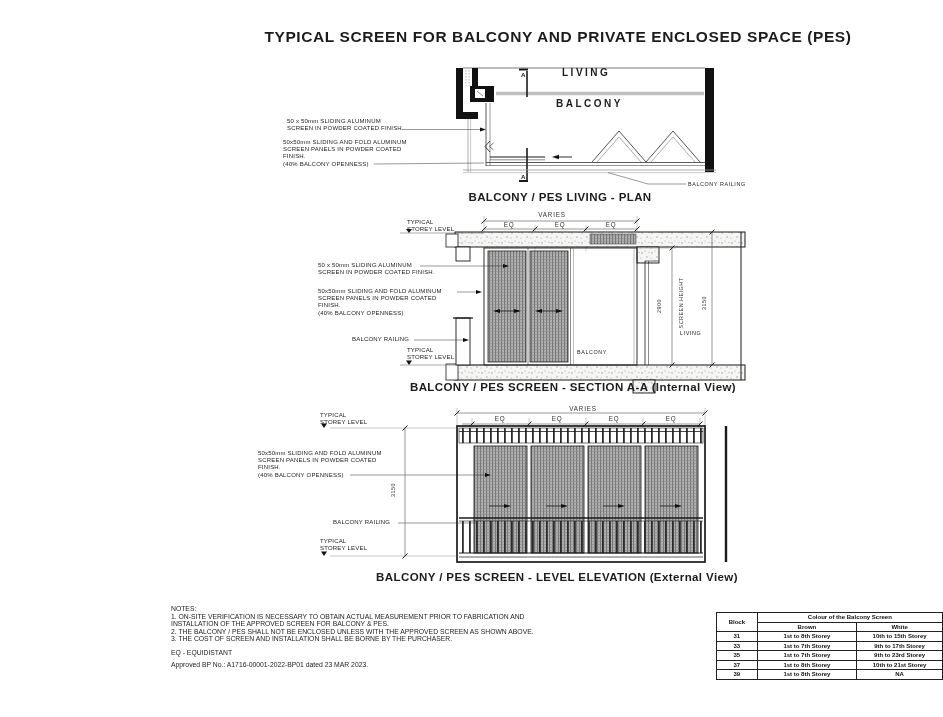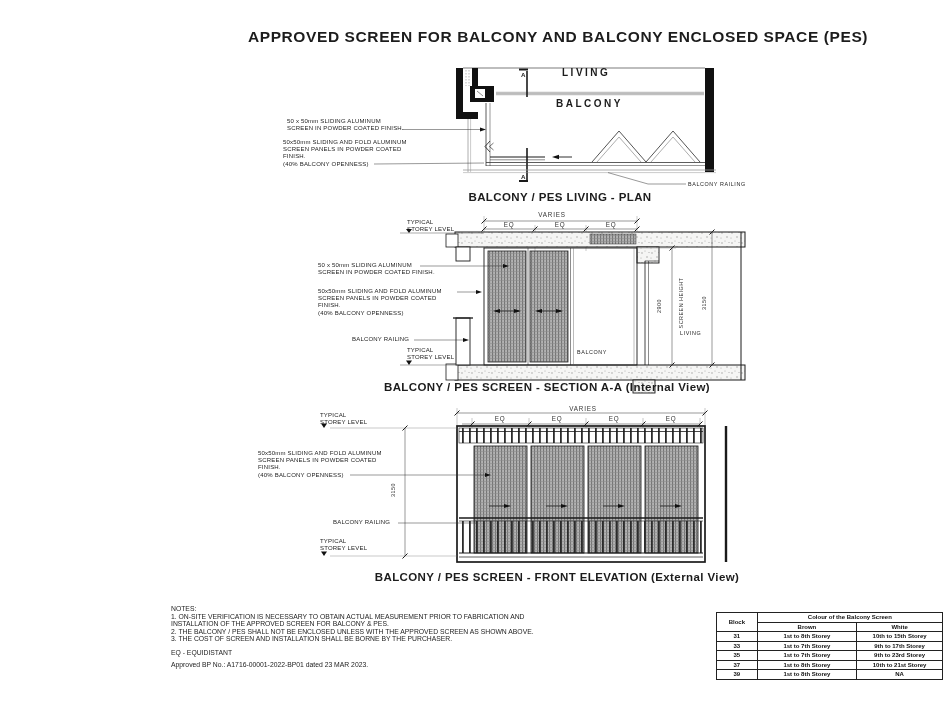--- a/index.html
+++ b/index.html
@@ -225,21 +225,21 @@
       <line x1="330" y1="556" x2="457" y2="556" stroke="#777" stroke-width="0.4"></line>
       <polygon points="321,423.5 327,423.5 324,428" fill="#111" stroke="none"></polygon>
       <polygon points="321,551.5 327,551.5 324,556" fill="#111" stroke="none"></polygon>
 
       <line x1="350" y1="475" x2="488" y2="475" stroke="#333" stroke-width="0.5"></line>
       <polygon points="491,475 485,473.1 485,476.9" fill="#111" stroke="none"></polygon>
       <line x1="398" y1="523" x2="477" y2="523" stroke="#333" stroke-width="0.5"></line>
     </g>
   </svg>
 
-  <div class="t title ctr" style="left:558px;top:28px;">APPROVED SCREEN FOR BALCONY AND BALCONY ENCLOSED SPACE (PES)</div>
+  <div class="t title ctr" style="left:558px;top:28px;">TYPICAL SCREEN FOR BALCONY AND PRIVATE ENCLOSED SPACE (PES)</div>
 
   <div class="t room" style="left:562px;top:67px;">LIVING</div>
   <div class="t room" style="left:556px;top:98px;">BALCONY</div>
   <div class="t marker" style="left:521px;top:71px;">A</div>
   <div class="t marker" style="left:521px;top:172.5px;">A</div>
   <div class="t lbl" style="left:287px;top:118px;">50 x 50mm SLIDING ALUMINUM
 SCREEN IN POWDER COATED FINISH.</div>
   <div class="t lbl" style="left:283px;top:139px;">50x50mm  SLIDING AND FOLD ALUMINUM
 SCREEN  PANELS IN POWDER COATED
 FINISH.
@@ -260,38 +260,38 @@
   <div class="t lbl" style="left:318px;top:288px;">50x50mm  SLIDING AND FOLD ALUMINUM
 SCREEN  PANELS IN POWDER COATED
 FINISH.
 (40% BALCONY OPENNESS)</div>
   <div class="t lbl" style="left:352px;top:336px;">BALCONY RAILING</div>
   <div class="t sm" style="left:577px;top:349px;">BALCONY</div>
   <div class="t sm" style="left:680px;top:330px;">LIVING</div>
   <div class="t rot" style="left:659px;top:306px;">2900</div>
   <div class="t rot" style="left:681px;top:303px;">SCREEN HEIGHT</div>
   <div class="t rot" style="left:704px;top:303px;">3150</div>
-  <div class="t cap ctr" style="left:547px;top:381px;">BALCONY / PES SCREEN - SECTION A-A (Internal View)</div>
+  <div class="t cap ctr" style="left:573px;top:381px;">BALCONY / PES SCREEN - SECTION A-A (Internal View)</div>
 
   <div class="t dim ctr" style="left:583px;top:405px;">VARIES</div>
   <div class="t dim ctr" style="left:500px;top:415px;">EQ</div>
   <div class="t dim ctr" style="left:557px;top:415px;">EQ</div>
   <div class="t dim ctr" style="left:614px;top:415px;">EQ</div>
   <div class="t dim ctr" style="left:671px;top:415px;">EQ</div>
   <div class="t lbl" style="left:320px;top:412px;">TYPICAL
 STOREY LEVEL</div>
   <div class="t lbl" style="left:320px;top:538px;">TYPICAL
 STOREY LEVEL</div>
   <div class="t lbl" style="left:258px;top:450px;">50x50mm  SLIDING AND FOLD ALUMINUM
 SCREEN  PANELS IN POWDER COATED
 FINISH.
 (40% BALCONY OPENNESS)</div>
   <div class="t lbl" style="left:333px;top:519px;">BALCONY RAILING</div>
   <div class="t rot" style="left:393px;top:490px;">3150</div>
-  <div class="t cap ctr" style="left:557px;top:571px;">BALCONY / PES SCREEN - FRONT ELEVATION (External View)</div>
+  <div class="t cap ctr" style="left:557px;top:571px;">BALCONY / PES SCREEN - LEVEL ELEVATION (External View)</div>
 
   <div class="notes">
     <div class="nh">NOTES:</div>
     <div class="ni">1. ON-SITE VERIFICATION IS NECESSARY TO OBTAIN ACTUAL MEASUREMENT PRIOR TO FABRICATION AND
     INSTALLATION OF THE APPROVED SCREEN FOR BALCONY &amp; PES.</div>
     <div class="ni">2. THE BALCONY / PES SHALL NOT BE ENCLOSED UNLESS WITH THE APPROVED SCREEN AS SHOWN ABOVE.</div>
     <div class="ni">3. THE COST OF SCREEN AND INSTALLATION SHALL BE BORNE BY THE PURCHASER.</div>
     <div class="nq">EQ - EQUIDISTANT</div>
     <div class="na">Approved BP No.: A1716-00001-2022-BP01 dated 23 MAR 2023.</div>
   </div>

